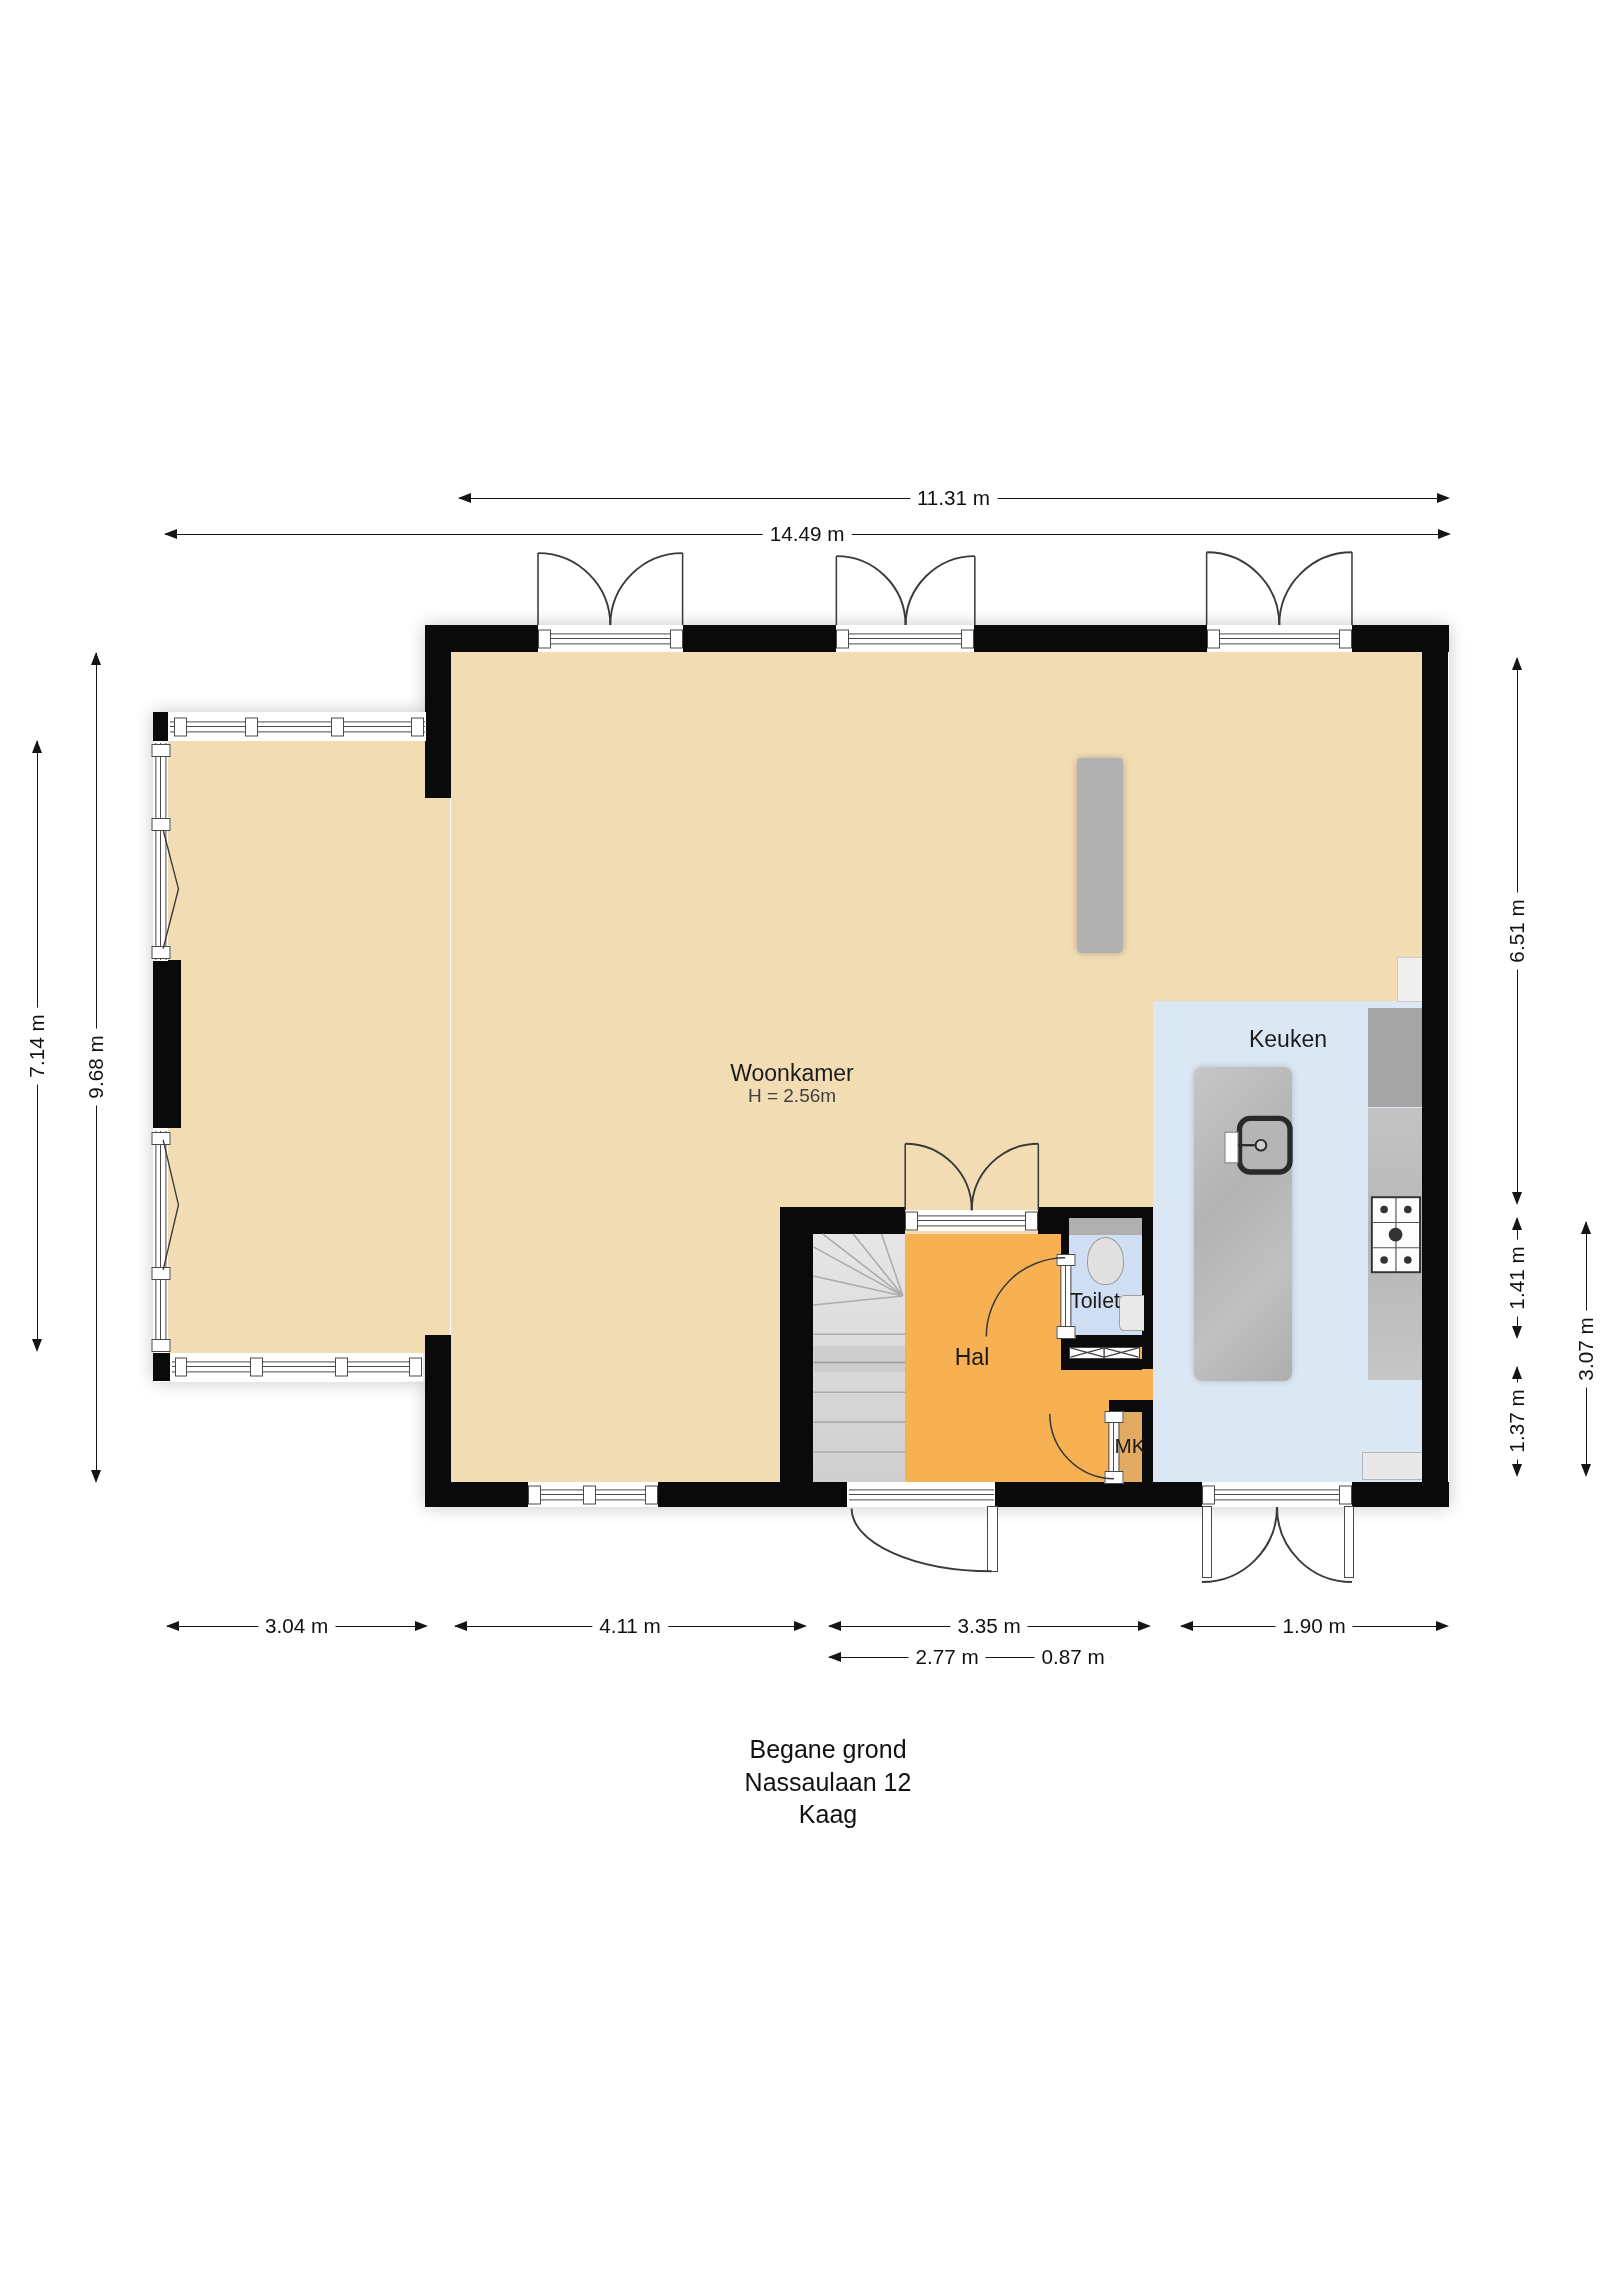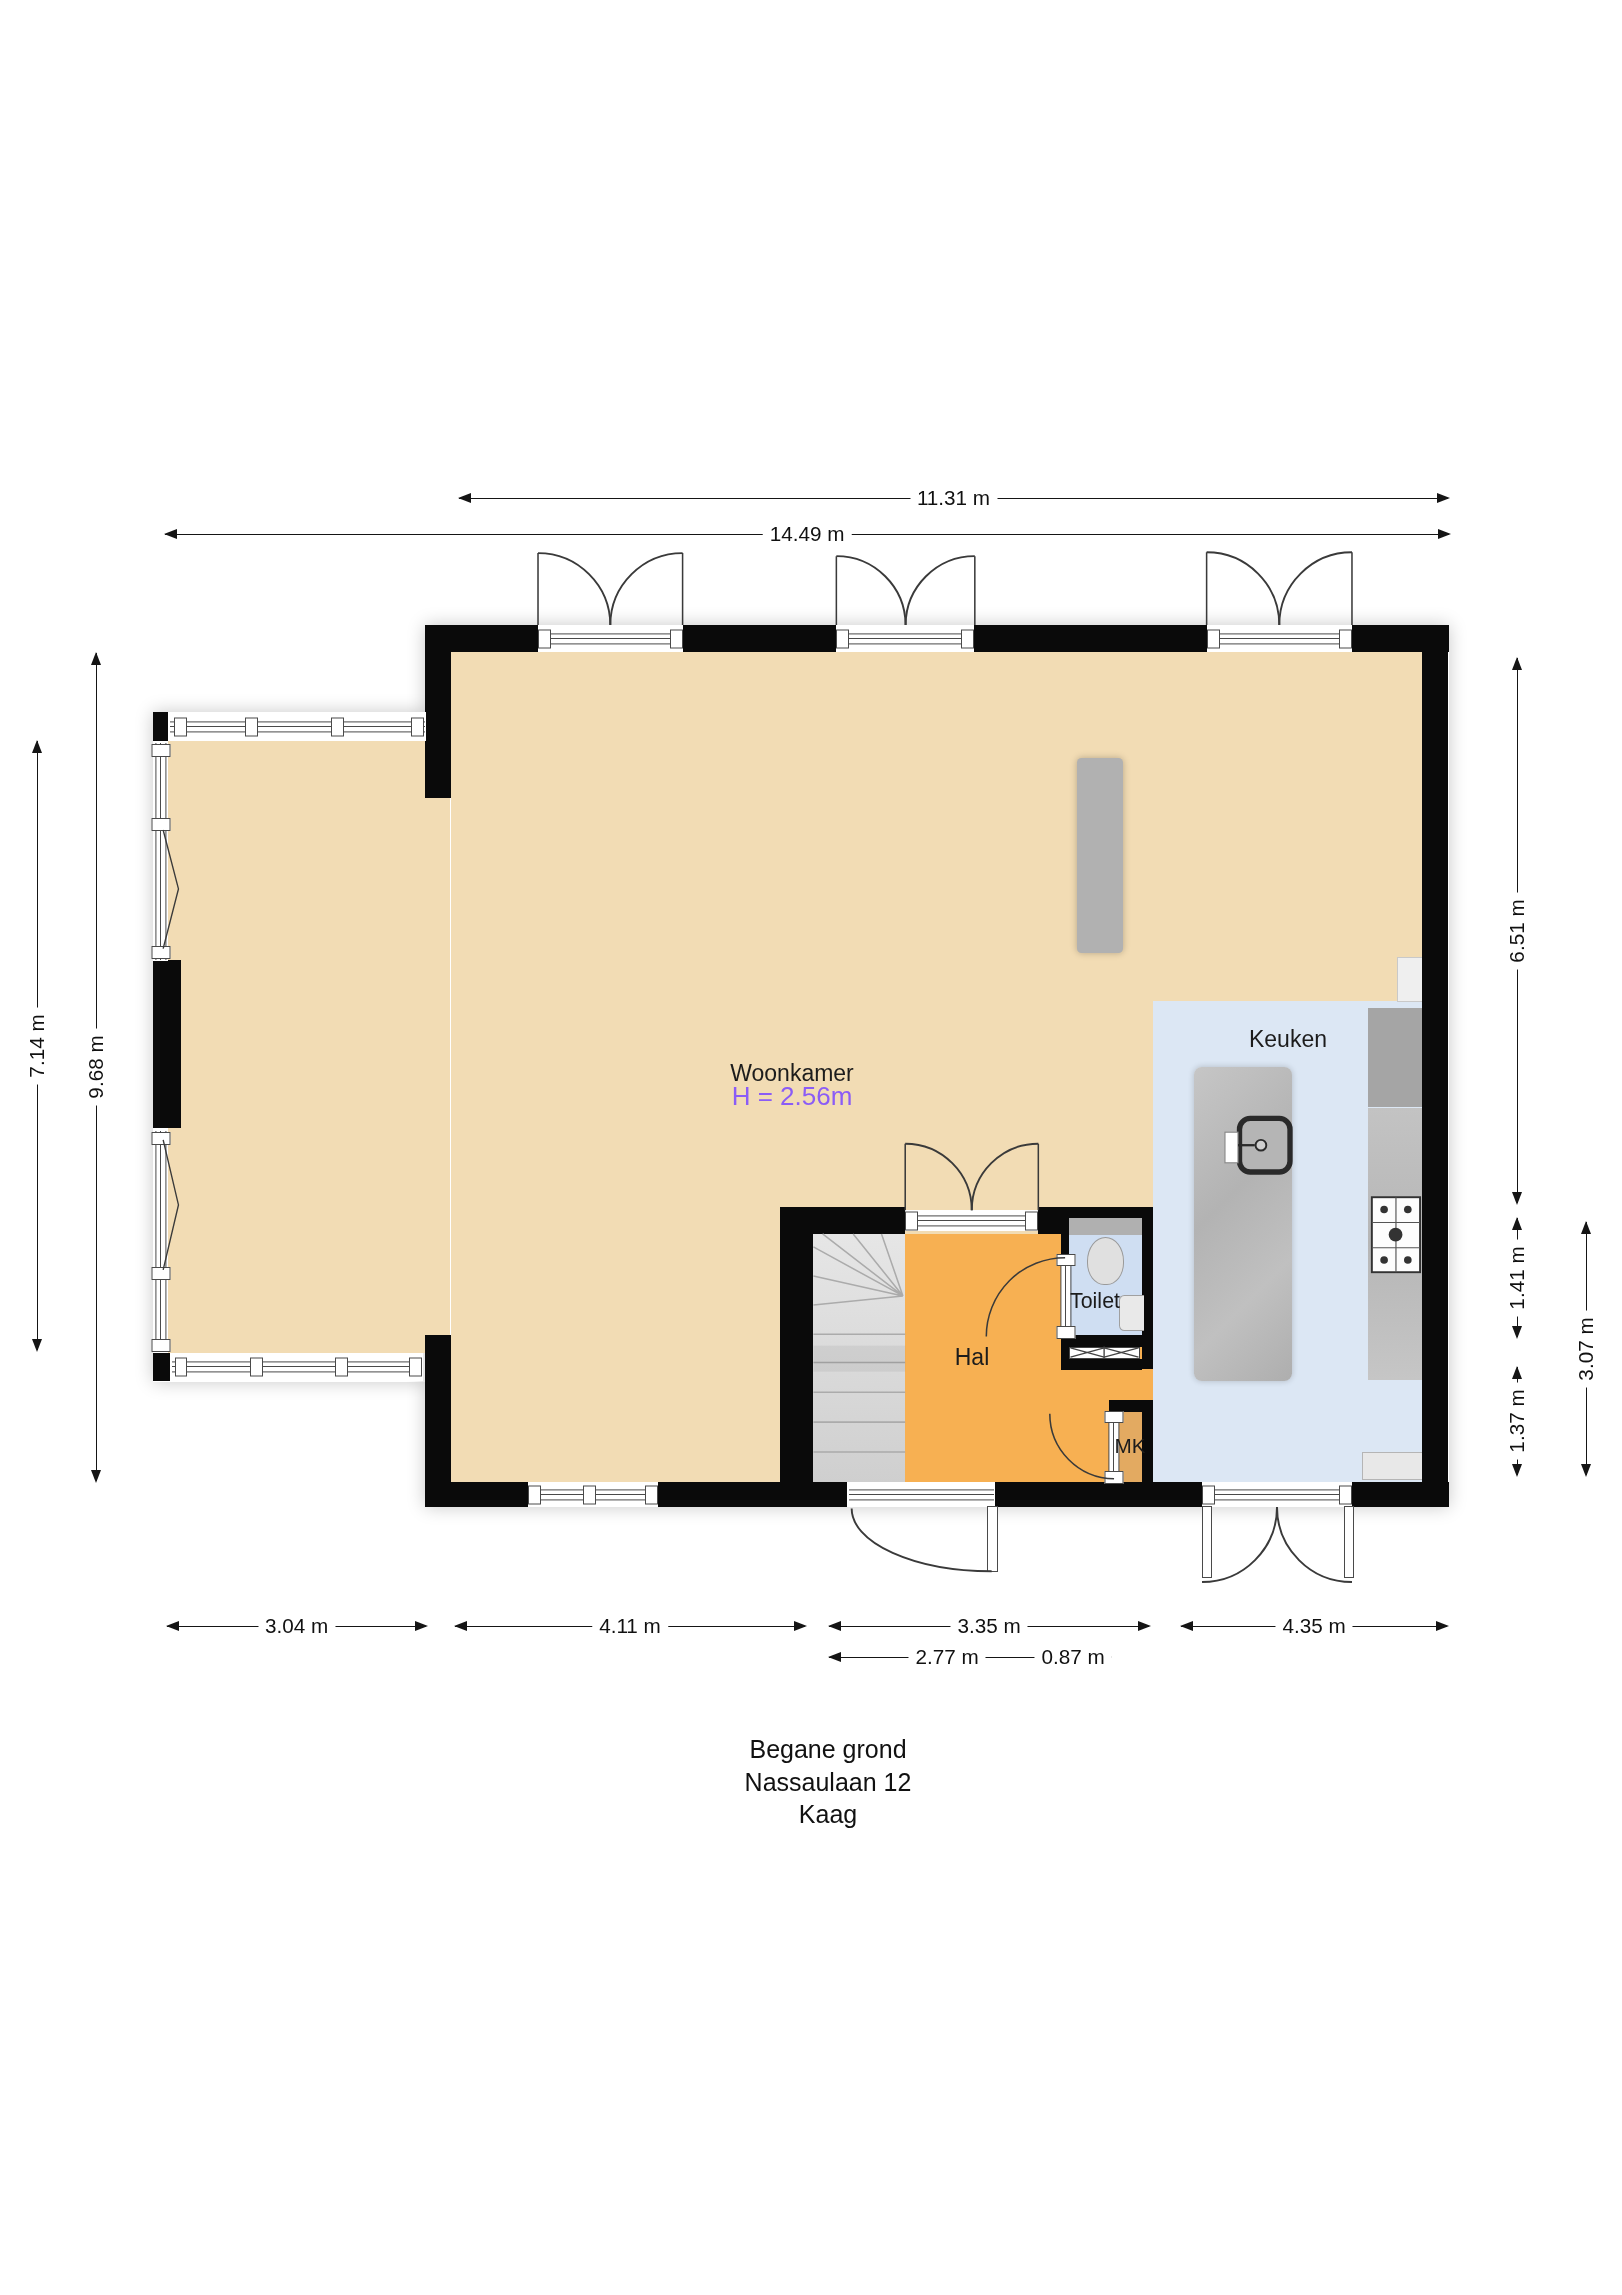--- a/index.html
+++ b/index.html
@@ -26,21 +26,21 @@
   .ah-l{position:absolute;left:-1.5px;top:-6.1px;width:0;height:0;border-top:5px solid transparent;border-bottom:5px solid transparent;border-right:13px solid #151515;}
   .ah-r{position:absolute;right:-1.5px;top:-6.1px;width:0;height:0;border-top:5px solid transparent;border-bottom:5px solid transparent;border-left:13px solid #151515;}
   .av-t{position:absolute;top:-1.5px;left:-6.1px;width:0;height:0;border-left:5px solid transparent;border-right:5px solid transparent;border-bottom:13px solid #151515;}
   .av-b{position:absolute;bottom:-1.5px;left:-6.1px;width:0;height:0;border-left:5px solid transparent;border-right:5px solid transparent;border-top:13px solid #151515;}
   .dlab{position:absolute;left:50%;top:-0.8px;transform:translate(-50%,-50%);background:#fff;
         font-size:20.7px;color:#111;white-space:nowrap;padding:0.8px 6.9px;}
   .dlab-v{position:absolute;left:-0.8px;top:50%;transform:translate(-50%,-50%) rotate(-90deg);background:#fff;
         font-size:20.7px;color:#111;white-space:nowrap;padding:0.8px 6.9px;}
   
   .room-label{position:absolute;transform:translate(-50%,-50%);font-size:23px;color:#1c1c1c;white-space:nowrap;}
-  .sub-label{position:absolute;transform:translate(-50%,-50%);font-size:26px;color:#8b5cf6;white-space:nowrap;}
+  .sub-label{position:absolute;transform:translate(-50%,-50%);font-size:19px;color:#404040;white-space:nowrap;}
   .title-line{position:absolute;transform:translateX(-50%);font-size:25px;color:#111;white-space:nowrap;}
   svg.overlay{position:absolute;left:0;top:0;pointer-events:none;}
 </style>
 </head>
 <body>
 
 <div id="canvas">
 
   <div class="shadowbox" style="left:425px;top:625px;width:1024px;height:882px;"></div>
   <div class="shadowbox" style="left:153px;top:712px;width:273px;height:670px;"></div>
@@ -292,21 +292,21 @@
     <span class="dlab">4.11 m</span>
   </div>
   <div class="dim-h" style="left:829px;top:1626px;width:320px;">
     <span class="ah-l"></span>
       <span class="ah-r"></span>
     <span class="dlab">3.35 m</span>
   </div>
   <div class="dim-h" style="left:1181px;top:1626px;width:266px;">
     <span class="ah-l"></span>
       <span class="ah-r"></span>
-    <span class="dlab">4.35 m</span>
+    <span class="dlab">1.90 m</span>
   </div>
 
   <div class="dim-h" style="left:829px;top:1657px;width:236px;">
     <span class="ah-l"></span>
       <span class="ah-r"></span>
     <span class="dlab">2.77 m</span>
   </div>
   <div class="dim-h" style="left:1036px;top:1657px;width:74px;">
     <span class="ah-l"></span>
       <span class="ah-r"></span>

